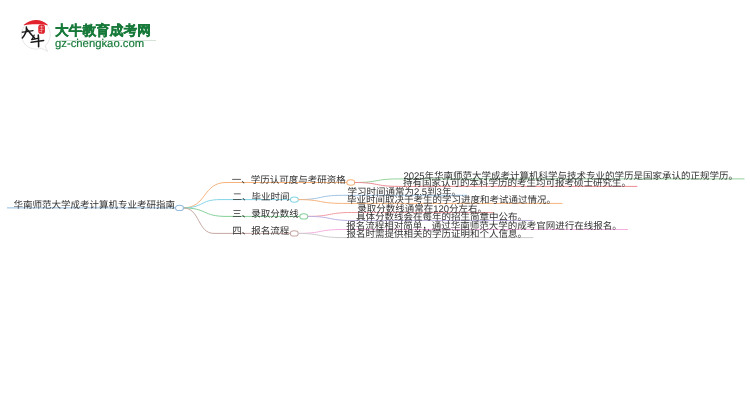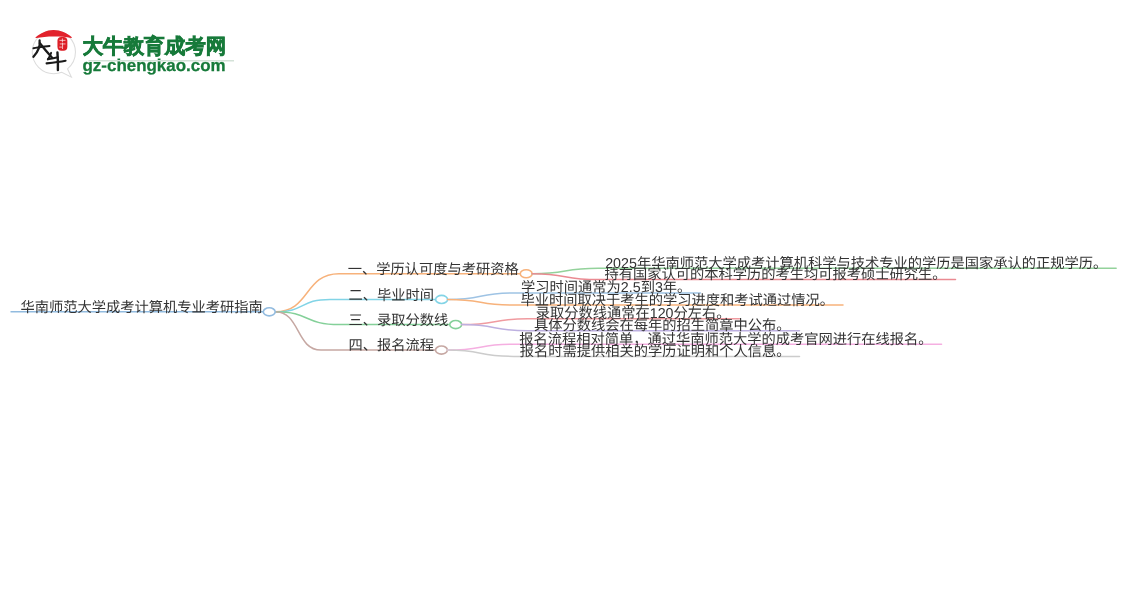--- a/index.html
+++ b/index.html
@@ -10,21 +10,21 @@
   #page{position:absolute;left:0;top:0;width:684px;height:410px;filter:blur(0.001px);}
 
   
   #logo-wrap{position:absolute;left:16px;top:12px;width:430px;height:48px;}
   #logo-mark{position:absolute;left:0;top:0;width:46px;height:46px;overflow:visible;}
   #logo-text{position:absolute;left:39px;top:12px;}
   #brand-cn{font-family:"Liberation Sans",sans-serif;font-weight:700;font-size:13.7px;
             color:#177a3a;line-height:14px;white-space:nowrap;
             -webkit-text-stroke:0.42px #177a3a;}
   #brand-rule{width:97px;height:1px;background:#d4e2d8;margin:1.5px 0 0 4px;position:relative;top:0px;}
-  #brand-url{font-family:"Liberation Sans",sans-serif;font-weight:700;font-size:11.3px;
+  #brand-url{font-family:"Liberation Sans",sans-serif;font-weight:400;font-size:11.3px;
              color:#177a3a;line-height:11px;margin-top:-1.5px;white-space:nowrap;
              -webkit-text-stroke:0.18px #177a3a;}
 
   
   #map{position:absolute;left:0;top:0;width:750px;height:410px;}
   .mm-text{font-family:"Liberation Sans","Noto Sans CJK SC",sans-serif;fill:#333333;}
 </style>
 </head>
 <body>
 

